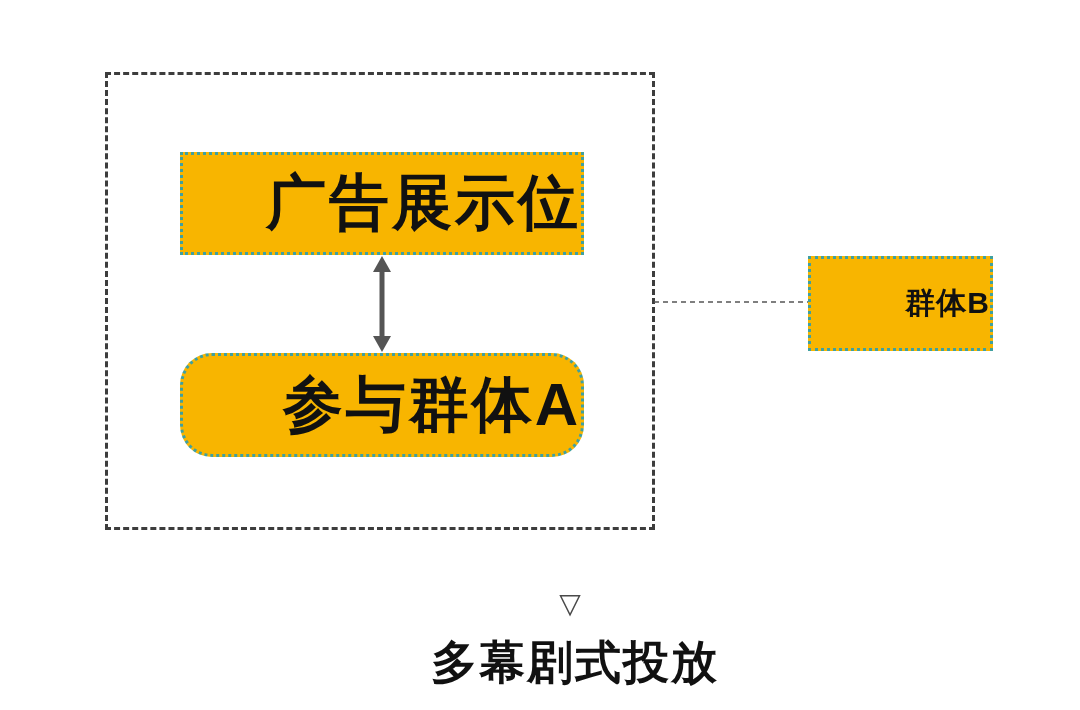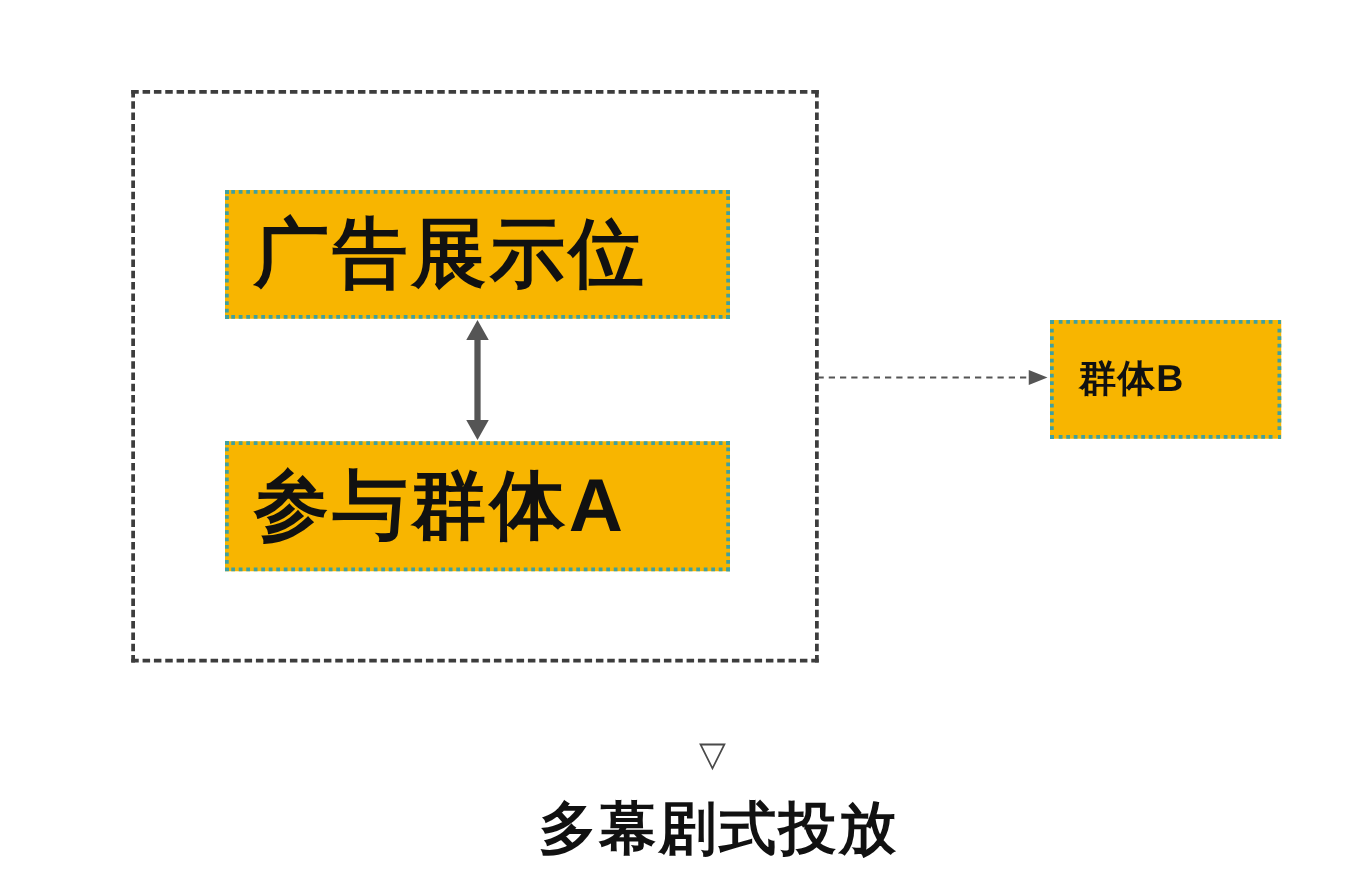--- a/index.html
+++ b/index.html
@@ -24,41 +24,41 @@
     width:544px; height:452px;
     border:3px dashed var(--frame);
     background:transparent;
   }
   .ybox{
     position:absolute;
     background:var(--yellow);
     border:3px dotted var(--teal);
     display:flex;
     align-items:center;
-    justify-content:flex-start;
+    justify-content:flex-end;
     color:var(--text);
     font-weight:bold;
     box-sizing:border-box;
     white-space:nowrap;
-    padding-left:20px;
   }
   .box-ad{
     left:180px; top:152px;
     width:404px; height:103px;
     font-size:60px;
     letter-spacing:3px;
   }
   .box-a{
     left:180px; top:353px;
     width:404px; height:104px;
     font-size:60px;
     letter-spacing:3px;
+    border-radius:32px;
   }
   .box-b{
-    left:840px; top:256px;
+    left:808px; top:256px;
     width:185px; height:95px;
     font-size:30px;
     letter-spacing:1px;
   }
   .v-arrow{
     position:absolute;
     left:366px; top:255px;
     width:32px; height:98px;
   }
   .h-arrow{

